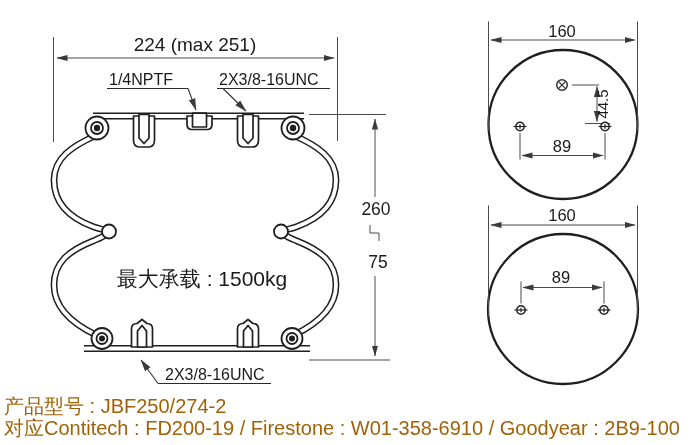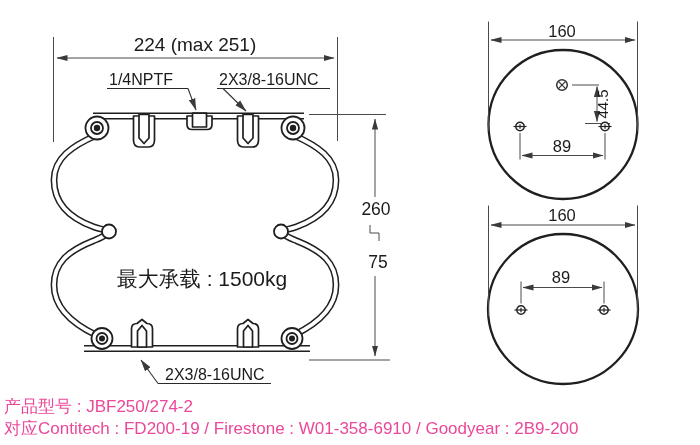--- a/index.html
+++ b/index.html
@@ -16,22 +16,22 @@
   .lead{stroke:#333333;stroke-width:1.1;fill:none;}
   .ul{stroke:#2a2a2a;stroke-width:1.2;}
   text{fill:#1b1b1b;}
   .t16{font-size:16px;}
   .t165{font-size:16.5px;}
   .t17{font-size:17.5px;}
   .t19{font-size:19px;}
   .t21{font-size:21px;}
   .t15{font-size:15px;}
   .mid{text-anchor:middle;}
-  #captions{position:absolute;left:4px;top:396px;width:696px;color:#ec4899;
-            font-size:17px;line-height:21.5px;white-space:nowrap;}
+  #captions{position:absolute;left:4px;top:396px;width:696px;color:#a16207;
+            font-size:20px;line-height:21.5px;white-space:nowrap;}
 </style>
 </head>
 <body>
 
 <div id="stage">
 <svg width="700" height="394" viewBox="0 0 700 394">
   <defs>
     <marker id="arr" viewBox="0 0 11 8" refX="10.5" refY="4" markerWidth="11" markerHeight="8" orient="auto-start-reverse">
           <path d="M0,0.9 L11,4 L0,7.1 Z" fill="#3a3a3a"></path>
         </marker>
@@ -191,15 +191,15 @@
       <line class="dim" x1="521" y1="281.5" x2="521" y2="303.5"></line>
       <line class="dim" x1="604" y1="281.5" x2="604" y2="303.5"></line>
       <line class="dimA" x1="523" y1="287.5" x2="602" y2="287.5" marker-start="url(#arr)" marker-end="url(#arr)"></line>
       <text class="t165 mid" x="561" y="283">89</text>
     </g>
   </g>
 </svg>
 
 <div id="captions">
   <div>产品型号 : JBF250/274-2</div>
-  <div>对应Contitech : FD200-19 /  Firestone : W01-358-6910 / Goodyear : 2B9-200</div>
+  <div>对应Contitech : FD200-19 /  Firestone : W01-358-6910 / Goodyear : 2B9-100</div>
 </div>
 </div>
 
 </body></html>

